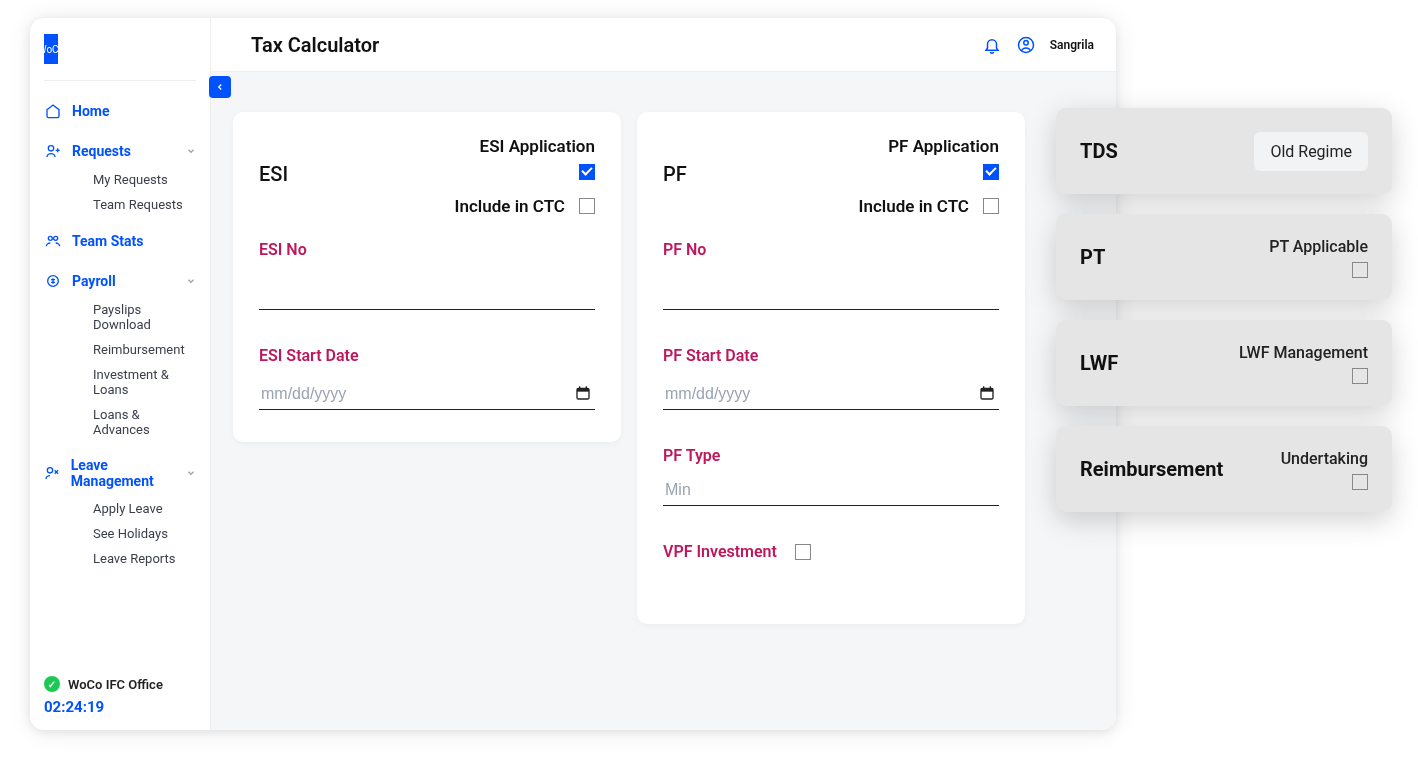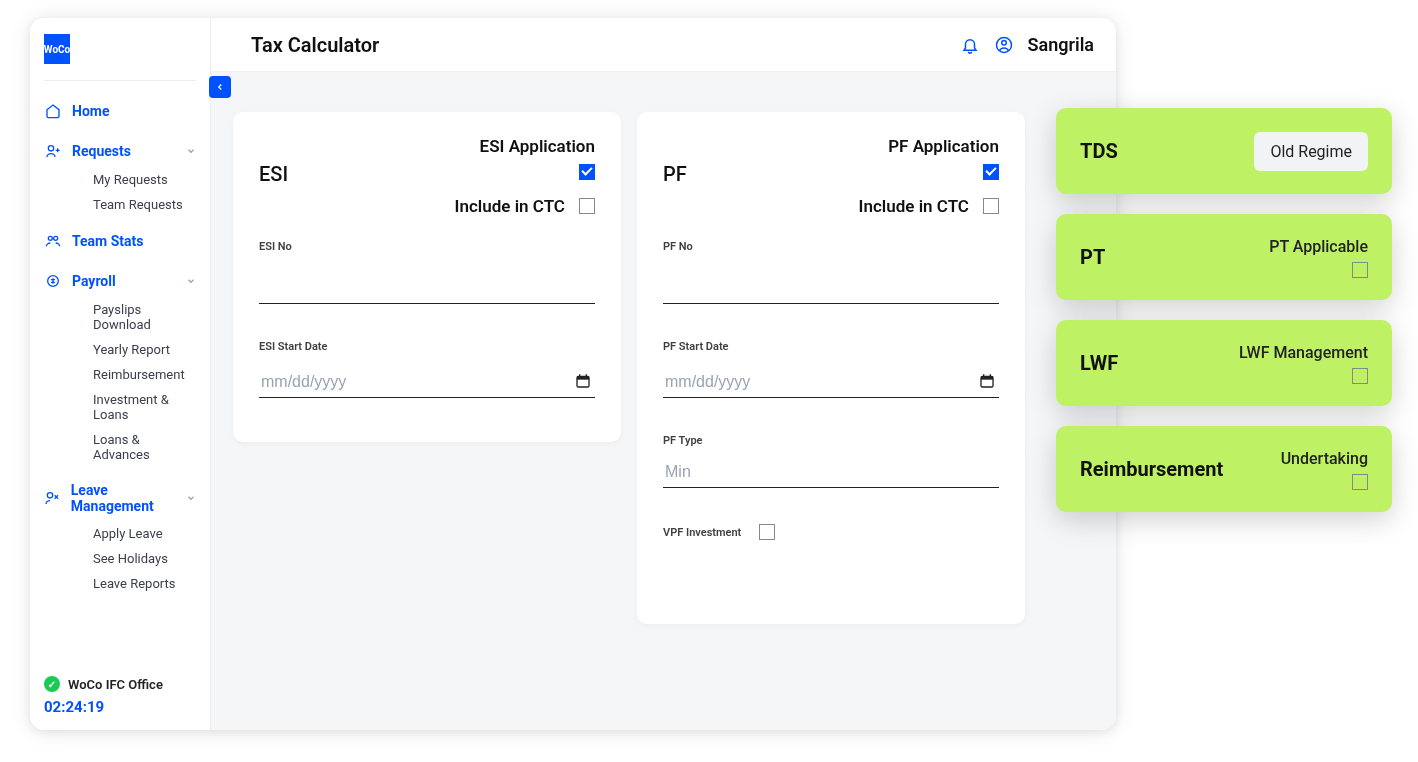--- a/index.html
+++ b/index.html
@@ -4,69 +4,69 @@
 <style>
 * { box-sizing: border-box; margin: 0; padding: 0; }
 body { font-family: -apple-system, BlinkMacSystemFont, "Segoe UI", Roboto, Arial, sans-serif; background: #fff; width: 1418px; height: 762px; position: relative; overflow: hidden; }
 
 .app-shadow { position: absolute; left: 30px; top: 18px; width: 1086px; height: 714px; background: #000; opacity: 0.08; border-radius: 14px; filter: blur(12px); }
 
 .app { position: absolute; left: 30px; top: 18px; width: 1086px; height: 712px; background: #fff; border-radius: 14px; display: flex; overflow: visible; box-shadow: 0 2px 8px rgba(0,0,0,0.08); }
 
 
 .sidebar { width: 181px; border-right: 1px solid #eee; display: flex; flex-direction: column; padding: 16px 0 14px 0; border-radius: 14px 0 0 14px; }
-.logo { width: 26px; height: 30px; background: #0052ff; color: #fff; font-size: 10px; display: flex; align-items: center; justify-content: center; margin-left: 14px; margin-bottom: 16px; font-weight: 700; }
+.logo { width: 14px; height: 30px; background: #0052ff; color: #fff; font-size: 10px; display: flex; align-items: center; justify-content: center; margin-left: 14px; margin-bottom: 16px; font-weight: 400; }
 .side-divider { height: 1px; background: #eee; margin: 0 14px 14px 14px; }
 .nav-item { display: flex; align-items: center; padding: 7px 14px; color: #0052ff; font-size: 14px; cursor: pointer; font-weight: bold; }
 .nav-item .icon { width: 18px; height: 18px; margin-right: 10px; display: inline-flex; align-items: center; justify-content: center; }
 .nav-item .chev { margin-left: auto; color: #9aa3b2; }
 .nav-sub { display: block; padding: 5px 14px 5px 63px; color: #3a3f4b; font-size: 13px; cursor: pointer; }
 .nav-group { margin-bottom: 8px; }
 .side-footer { margin-top: auto; padding: 0 14px; }
 .office-row { display: flex; align-items: center; font-size: 13px; color: #222; font-weight: 600; }
 .status-dot { width: 16px; height: 16px; border-radius: 50%; background: #1cc955; margin-right: 8px; display: inline-flex; align-items: center; justify-content: center; color: #fff; font-size: 10px; }
 .clock { color: #0052ff; font-weight: 700; font-size: 15px; margin-top: 6px; }
 
 
 .main { flex: 1; display: flex; flex-direction: column; position: relative; }
 .topbar { height: 54px; display: flex; align-items: center; padding: 0 22px 0 40px; border-bottom: 1px solid #f0f0f0; }
 .page-title { font-size: 20px; font-weight: 600; color: #111; }
 .topbar-right { margin-left: auto; display: flex; align-items: center; gap: 14px; }
 .topbar-right .icon { width: 20px; height: 20px; display: inline-flex; align-items: center; justify-content: center; color: #0052ff; }
-.username { font-size: 18px; font-weight: 600; color: #111; }
+.username { font-size: 12px; font-weight: 600; color: #111; }
 
 .collapse-btn { position: absolute; left: -2px; top: 58px; width: 22px; height: 22px; background: #0052ff; color: #fff; border-radius: 4px; display: flex; align-items: center; justify-content: center; font-size: 12px; cursor: pointer; z-index: 5; }
 
 .content { flex: 1; background: #f5f6f8; padding: 40px 22px 22px 22px; display: flex; gap: 16px; align-items: flex-start; border-radius: 0 0 14px 0; }
 
 
 .card { background: #fff; border-radius: 10px; padding: 24px 26px; box-shadow: 0 2px 6px rgba(0,0,0,0.04); }
 .card.esi { width: 388px; height: 330px; }
 .card.pf  { width: 388px; height: 512px; }
 
 .row { display: flex; align-items: center; }
 .row.top { align-items: flex-start; }
 .label-big { font-size: 20px; font-weight: 500; color: #111; }
 .label-med { font-size: 17px; font-weight: 600; color: #111; }
-.label-sm  { font-size: 11px; font-weight: 600; color: #404040; }
+.label-sm  { font-size: 16px; font-weight: 600; color: #be185d; }
 .spacer { flex: 1; }
 .align-r { text-align: right; }
 
 .check { width: 16px; height: 16px; border: 1.5px solid #888; display: inline-block; position: relative; }
 .check.checked { background: #0052ff; border-color: #0052ff; }
 .check.checked::after { content: ""; position: absolute; left: 4px; top: 0px; width: 4px; height: 8px; border: solid #fff; border-width: 0 2px 2px 0; transform: rotate(45deg); }
 
 .input-line { border: none; border-bottom: 1.5px solid #222; width: 100%; font-size: 16px; padding: 6px 2px; outline: none; background: transparent; }
 .input-line::placeholder { color: #9aa3b2; }
 .date-wrap { position: relative; }
 .cal-icon { position: absolute; right: 4px; top: 6px; width: 16px; height: 16px; }
 
 
 .float-stack { position: absolute; left: 1056px; top: 108px; display: flex; flex-direction: column; gap: 20px; }
-.float-card { width: 336px; background: #bef264; border-radius: 10px; padding: 20px 24px; box-shadow: 0 8px 28px rgba(0,0,0,0.18); display: flex; align-items: center; }
+.float-card { width: 336px; background: #e5e5e5; border-radius: 10px; padding: 20px 24px; box-shadow: 0 8px 28px rgba(0,0,0,0.18); display: flex; align-items: center; }
 .float-card.h1 { height: 86px; }
 .float-card.h2 { height: 86px; }
 .float-title { font-size: 20px; font-weight: 700; color: #111; }
 .float-right { margin-left: auto; text-align: center; }
 .regime-btn { background: #f2f3f5; border-radius: 6px; padding: 10px 16px; font-size: 16px; color: #222; display: inline-block; }
 .float-check-label { font-size: 16px; font-weight: 500; color: #222; margin-bottom: 6px; display: block; }
 
 svg { display: block; }
 </style>
 </head>
@@ -133,21 +133,20 @@
             </svg>
         </span>
         <span>Payroll</span>
         <span class="chev">
           <svg width="10" height="10" viewBox="0 0 24 24" fill="none" stroke="#9aa3b2" stroke-width="3">
               <path d="M6 9l6 6 6-6"></path>
             </svg>
         </span>
       </div>
       <div class="nav-sub">Payslips Download</div>
-      <div class="nav-sub">Yearly Report</div>
       <div class="nav-sub">Reimbursement</div>
       <div class="nav-sub">Investment &amp; Loans</div>
       <div class="nav-sub">Loans &amp; Advances</div>
     </div>
 
     <div class="nav-group">
       <div class="nav-item">
         <span class="icon">
           <svg width="16" height="16" viewBox="0 0 24 24" fill="none" stroke="#0052ff" stroke-width="2">
               <circle cx="9" cy="8" r="4"></circle>

